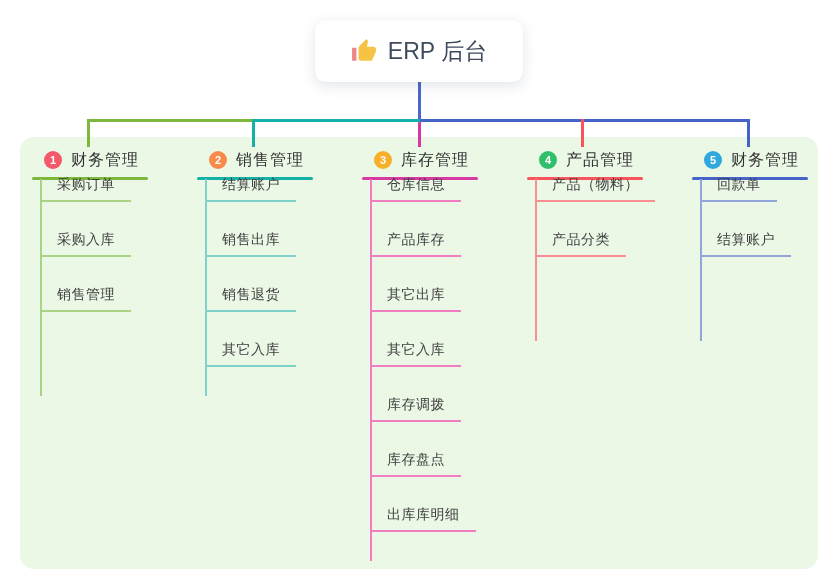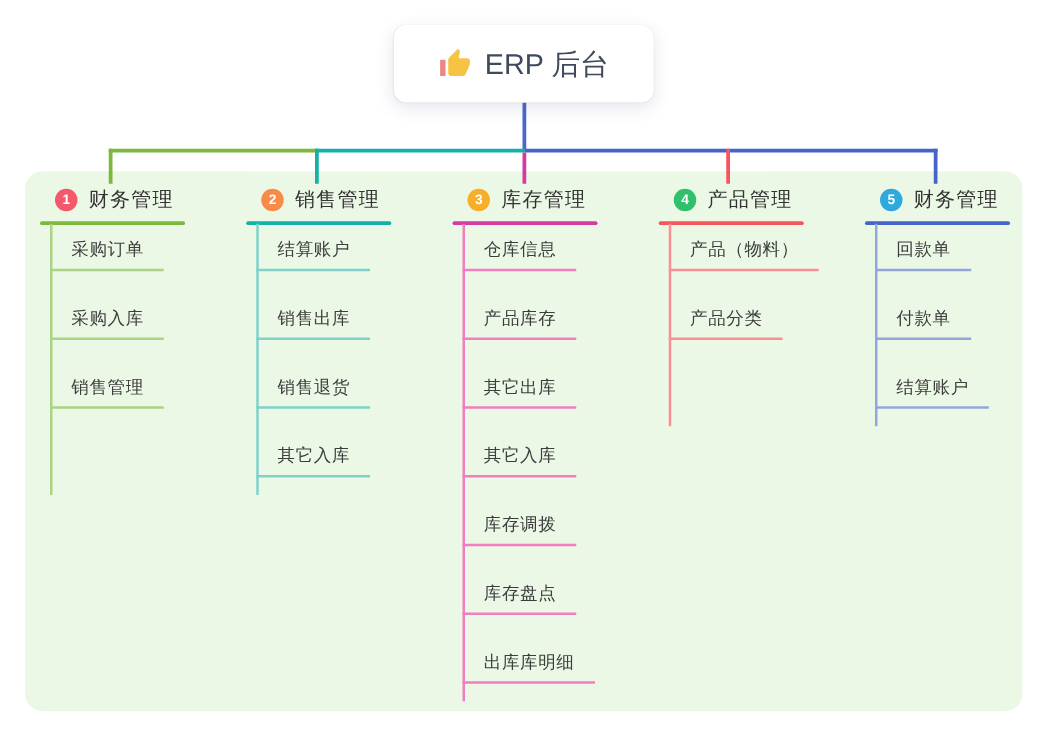--- a/index.html
+++ b/index.html
@@ -68,21 +68,21 @@
     border-radius: 2px;
     background: var(--main, #888);
   }
   .vline {
     position: absolute;
     left: 8px; top: 31px;
     width: 2px;
     background: var(--light, #bbb);
   }
   .children { position: absolute; left: 8px; top: 28px; }
-  .child { height: 55px; display: flex; align-items: center; }
+  .child { height: 55px; display: flex; align-items: flex-start; }
   .child-label {
     padding: 0 16px 6px 17px;
     border-bottom: 2px solid var(--light, #bbb);
     font-size: 14px;
     color: #3d3d3d;
     white-space: nowrap;
     letter-spacing: 0.5px;
   }
 </style>
 </head>
@@ -209,21 +209,18 @@
       <span class="badge">5</span>
       <span class="branch-title">财务管理</span>
     </div>
     <div class="branch-underline"></div>
     <div class="vline" style="height: 162px;"></div>
     <div class="children">
       <div class="child">
           <span class="child-label">回款单</span>
         </div>
       <div class="child">
-          <span class="child-label">付款单</span>
-        </div>
-      <div class="child">
           <span class="child-label">结算账户</span>
         </div>
     </div>
   </div>
 
 </div>
 
 </body></html>

